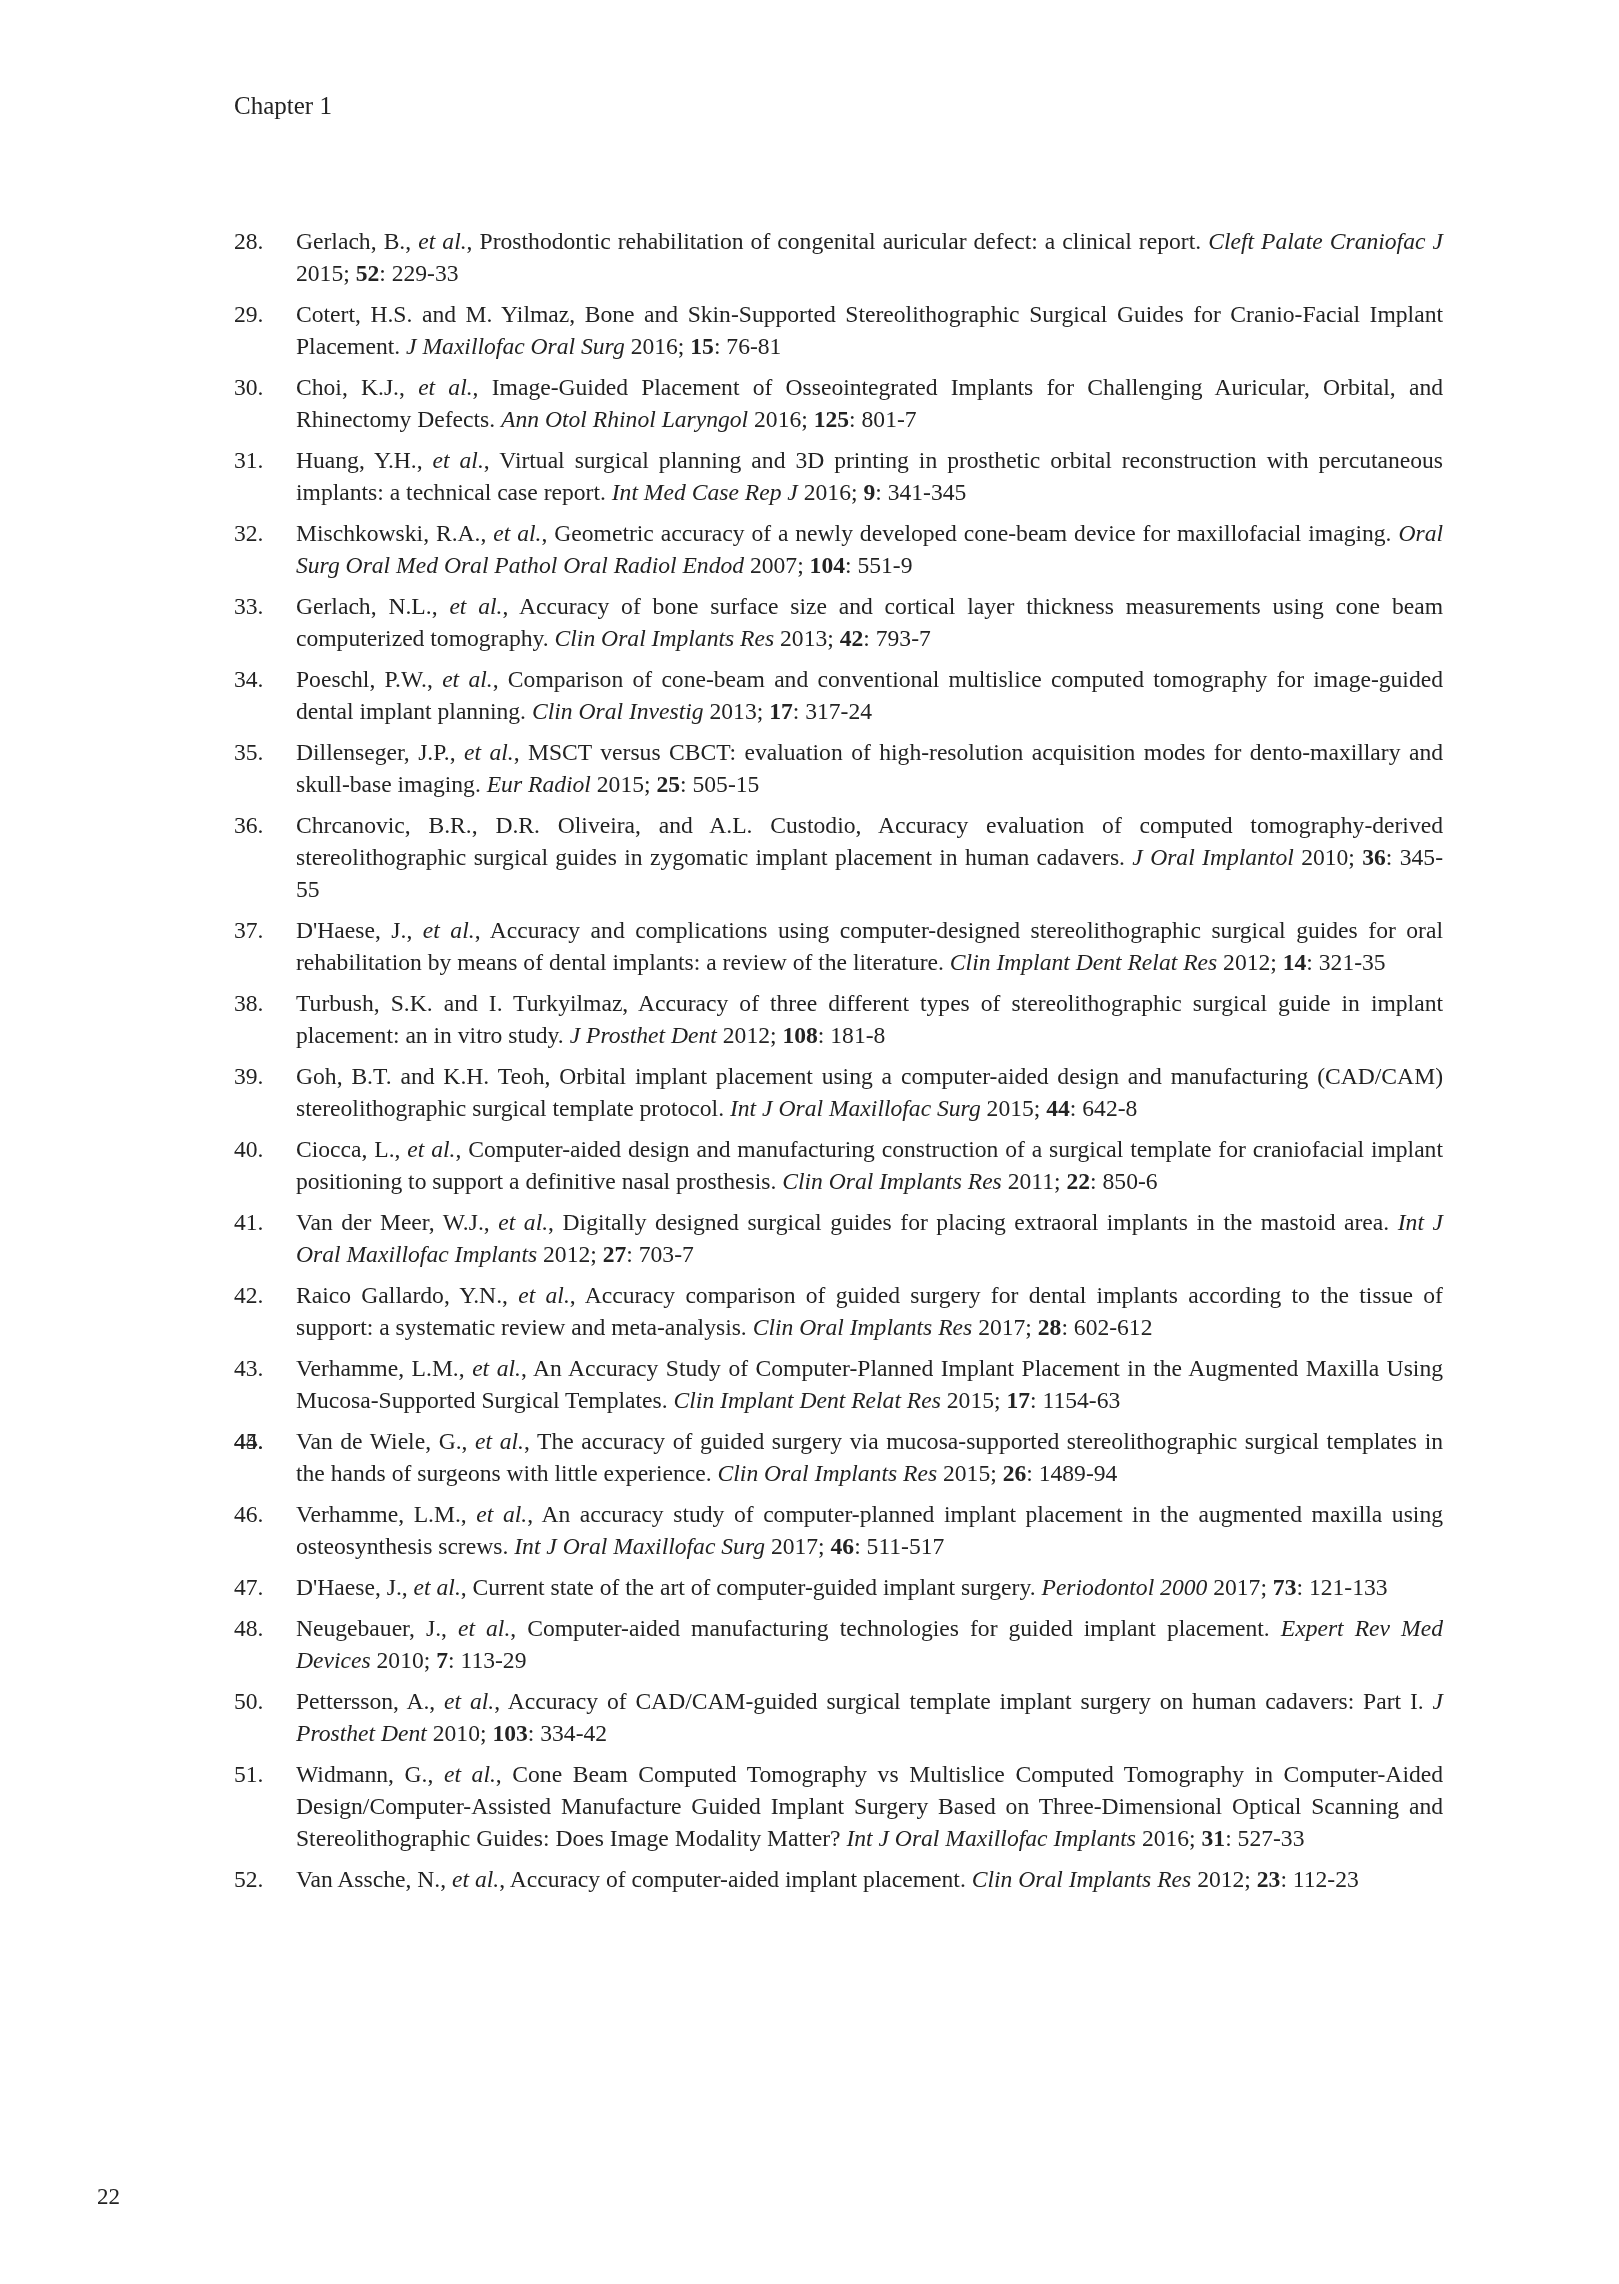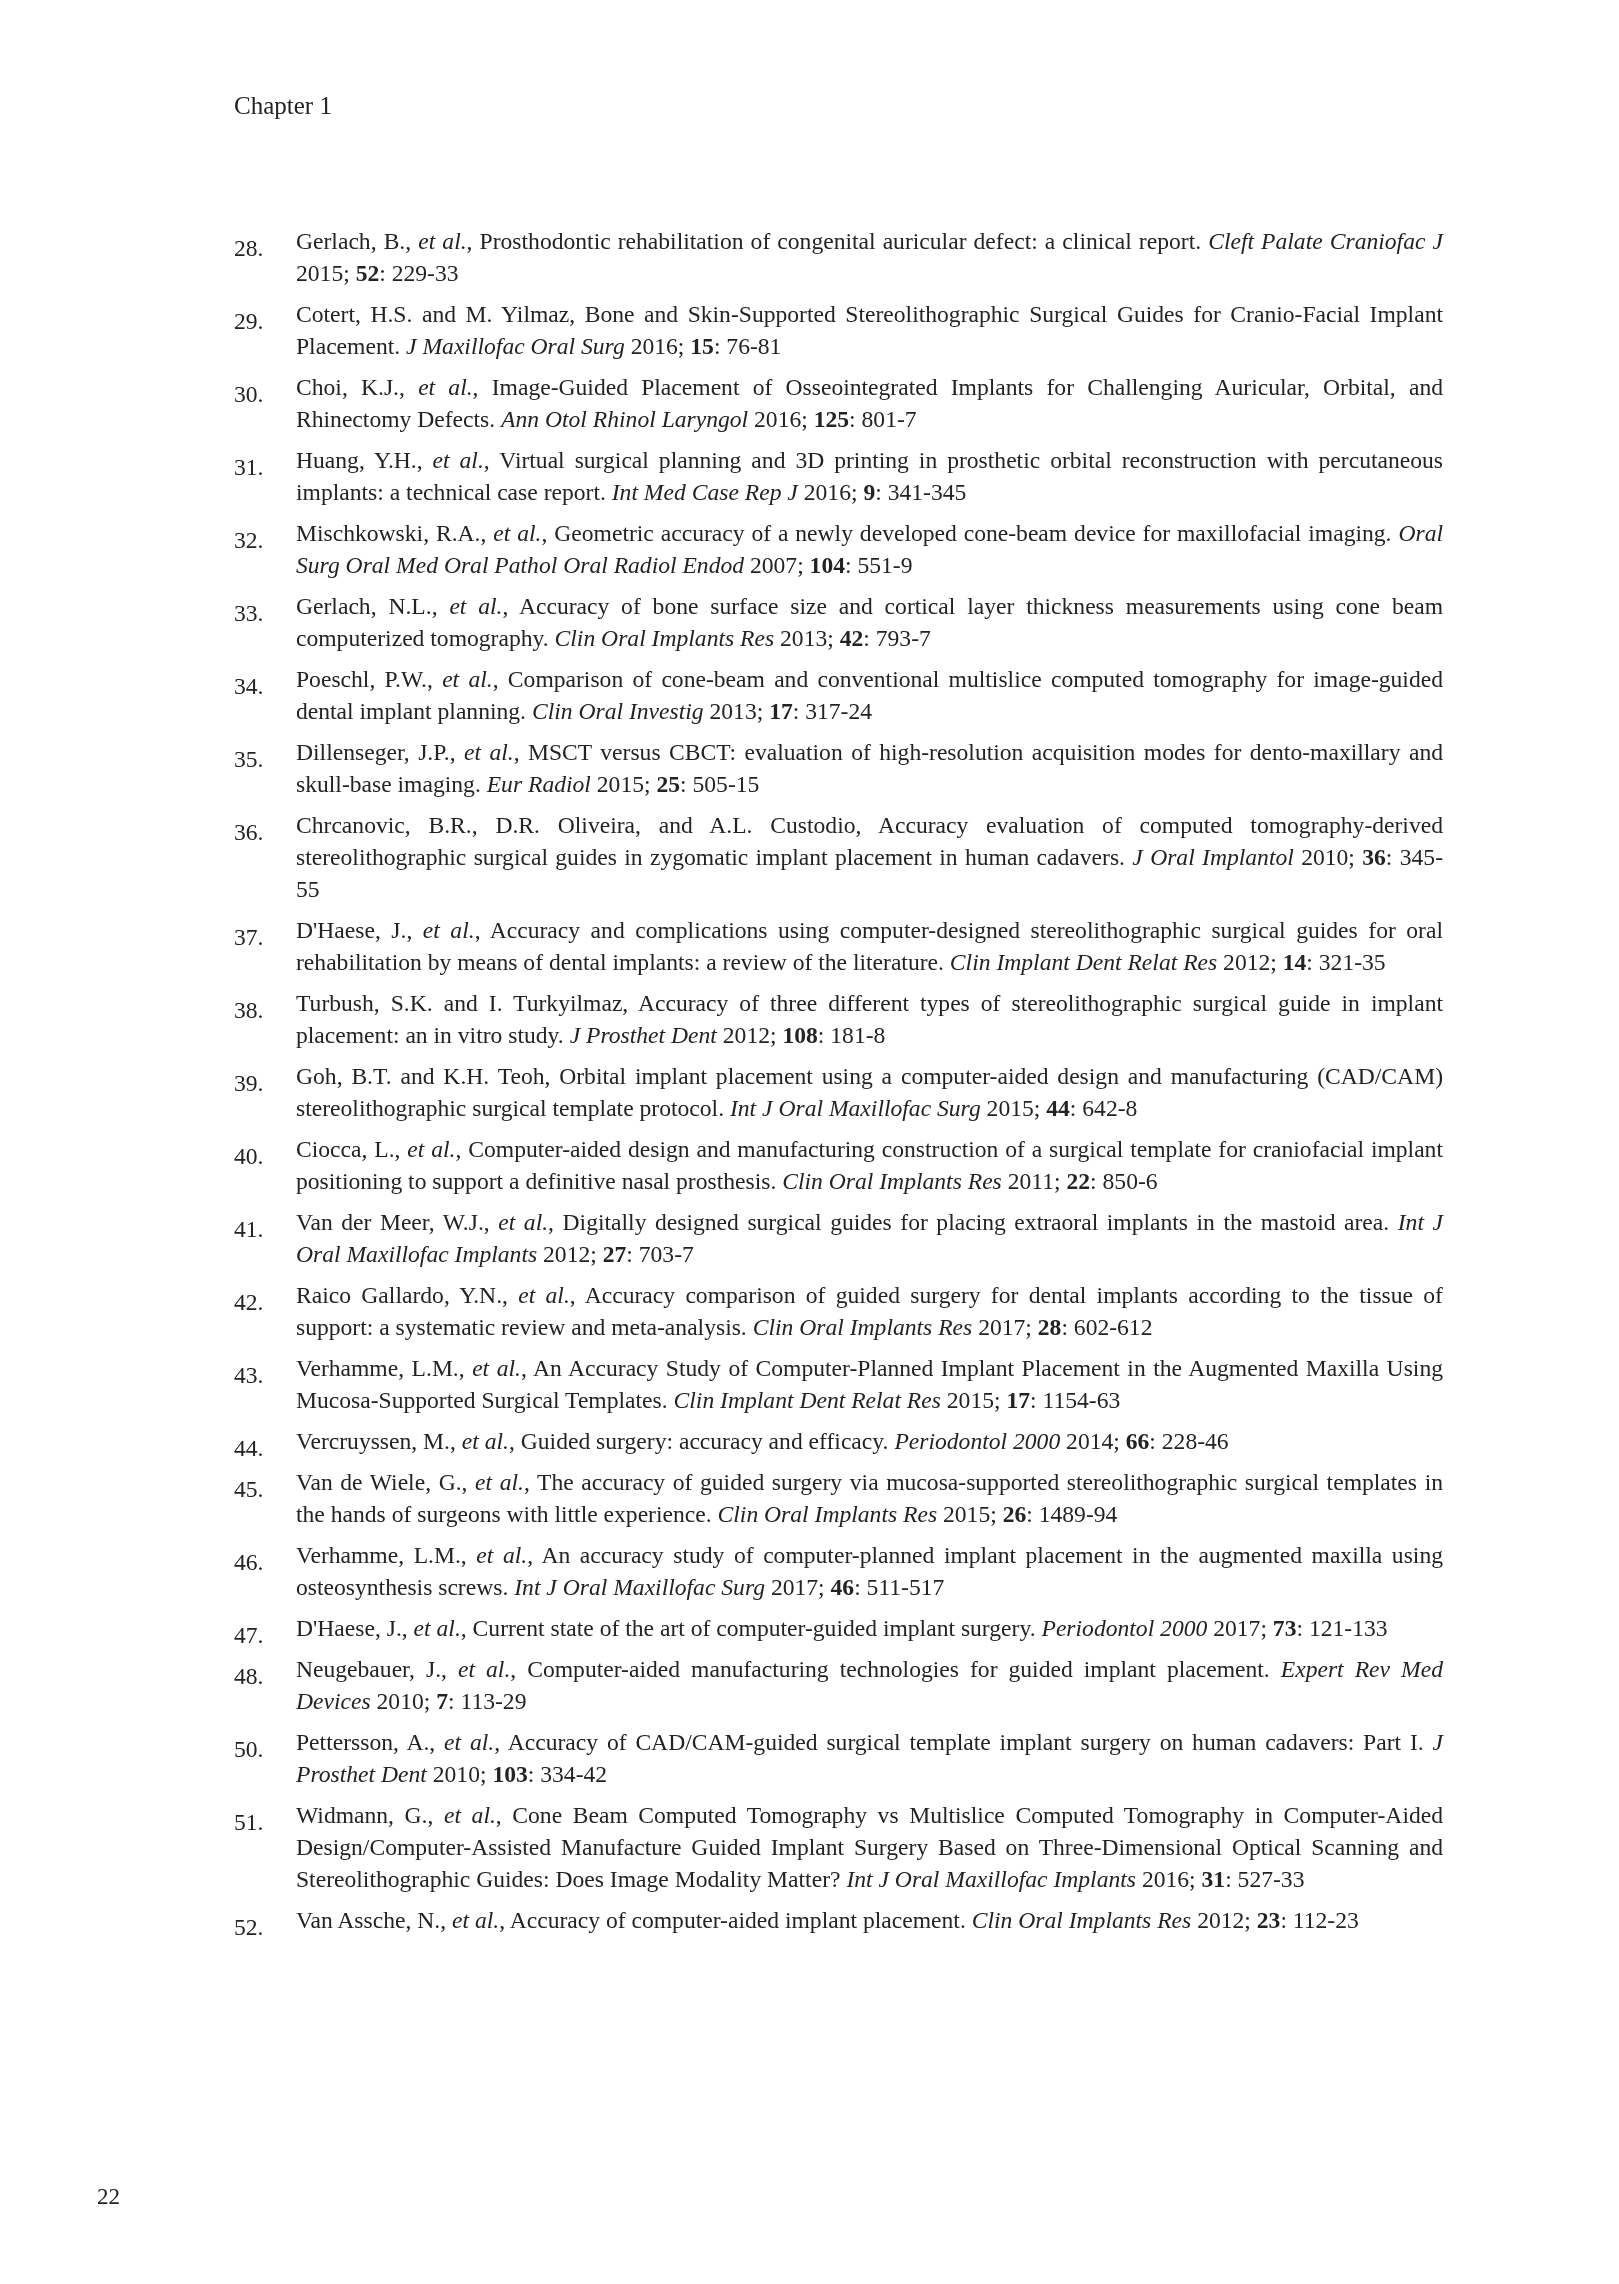--- a/index.html
+++ b/index.html
@@ -31,21 +31,21 @@
     padding-left: 62px;
     margin-bottom: 9px;
     font-size: 23.6px;
     line-height: 32px;
     text-align: justify;
   }
   .ref:last-child { margin-bottom: 0; }
   .ref-num {
     position: absolute;
     left: 0;
-    top: 7px;
+    top: 0;
   }
   .it { font-style: italic; }
   .bd { font-weight: 700; }
   .page-number {
     position: absolute;
     left: 97px;
     top: 2184px;
     font-size: 23px;
   }
 </style>
@@ -65,21 +65,21 @@
       <div class="ref"><span class="ref-num">34.</span><span class="ref-body"><span>Poeschl, P.W., </span><span class="it">et al.</span><span>, Comparison of cone-beam and conventional multislice computed tomography for image-guided dental implant planning. </span><span class="it">Clin Oral Investig</span><span> 2013; </span><span class="bd">17</span><span>: 317-24</span></span></div>
       <div class="ref"><span class="ref-num">35.</span><span class="ref-body"><span>Dillenseger, J.P., </span><span class="it">et al.</span><span>, MSCT versus CBCT: evaluation of high-resolution acquisition modes for dento-maxillary and skull-base imaging. </span><span class="it">Eur Radiol</span><span> 2015; </span><span class="bd">25</span><span>: 505-15</span></span></div>
       <div class="ref"><span class="ref-num">36.</span><span class="ref-body"><span>Chrcanovic, B.R., D.R. Oliveira, and A.L. Custodio, Accuracy evaluation of computed tomography-derived stereolithographic surgical guides in zygomatic implant placement in human cadavers. </span><span class="it">J Oral Implantol</span><span> 2010; </span><span class="bd">36</span><span>: 345-55</span></span></div>
       <div class="ref"><span class="ref-num">37.</span><span class="ref-body"><span>D'Haese, J., </span><span class="it">et al.</span><span>, Accuracy and complications using computer-designed stereolithographic surgical guides for oral rehabilitation by means of dental implants: a review of the literature. </span><span class="it">Clin Implant Dent Relat Res</span><span> 2012; </span><span class="bd">14</span><span>: 321-35</span></span></div>
       <div class="ref"><span class="ref-num">38.</span><span class="ref-body"><span>Turbush, S.K. and I. Turkyilmaz, Accuracy of three different types of stereolithographic surgical guide in implant placement: an in vitro study. </span><span class="it">J Prosthet Dent</span><span> 2012; </span><span class="bd">108</span><span>: 181-8</span></span></div>
       <div class="ref"><span class="ref-num">39.</span><span class="ref-body"><span>Goh, B.T. and K.H. Teoh, Orbital implant placement using a computer-aided design and manufacturing (CAD/CAM) stereolithographic surgical template protocol. </span><span class="it">Int J Oral Maxillofac Surg</span><span> 2015; </span><span class="bd">44</span><span>: 642-8</span></span></div>
       <div class="ref"><span class="ref-num">40.</span><span class="ref-body"><span>Ciocca, L., </span><span class="it">et al.</span><span>, Computer-aided design and manufacturing construction of a surgical template for craniofacial implant positioning to support a definitive nasal prosthesis. </span><span class="it">Clin Oral Implants Res</span><span> 2011; </span><span class="bd">22</span><span>: 850-6</span></span></div>
       <div class="ref"><span class="ref-num">41.</span><span class="ref-body"><span>Van der Meer, W.J., </span><span class="it">et al.</span><span>, Digitally designed surgical guides for placing extraoral implants in the mastoid area. </span><span class="it">Int J Oral Maxillofac Implants</span><span> 2012; </span><span class="bd">27</span><span>: 703-7</span></span></div>
       <div class="ref"><span class="ref-num">42.</span><span class="ref-body"><span>Raico Gallardo, Y.N., </span><span class="it">et al.</span><span>, Accuracy comparison of guided surgery for dental implants according to the tissue of support: a systematic review and meta-analysis. </span><span class="it">Clin Oral Implants Res</span><span> 2017; </span><span class="bd">28</span><span>: 602-612</span></span></div>
       <div class="ref"><span class="ref-num">43.</span><span class="ref-body"><span>Verhamme, L.M., </span><span class="it">et al.</span><span>, An Accuracy Study of Computer-Planned Implant Placement in the Augmented Maxilla Using Mucosa-Supported Surgical Templates. </span><span class="it">Clin Implant Dent Relat Res</span><span> 2015; </span><span class="bd">17</span><span>: 1154-63</span></span></div>
-      <div class="ref"><span class="ref-num">44.</span><span class="ref-body"><span>Vercruyssen, M., </span><span class="it">et al.</span><span>, Guided surgery: accuracy and efficacy. </span><span class="it">Periodontol 2000</span><span> 2014; </span><span class="bd">66</span><span>: 228-46</span></span></div>
+      <div class="ref"><span class="ref-num">44.</span></div>
       <div class="ref"><span class="ref-num">45.</span><span class="ref-body"><span>Van de Wiele, G., </span><span class="it">et al.</span><span>, The accuracy of guided surgery via mucosa-supported stereolithographic surgical templates in the hands of surgeons with little experience. </span><span class="it">Clin Oral Implants Res</span><span> 2015; </span><span class="bd">26</span><span>: 1489-94</span></span></div>
       <div class="ref"><span class="ref-num">46.</span><span class="ref-body"><span>Verhamme, L.M., </span><span class="it">et al.</span><span>, An accuracy study of computer-planned implant placement in the augmented maxilla using osteosynthesis screws. </span><span class="it">Int J Oral Maxillofac Surg</span><span> 2017; </span><span class="bd">46</span><span>: 511-517</span></span></div>
       <div class="ref"><span class="ref-num">47.</span><span class="ref-body"><span>D'Haese, J., </span><span class="it">et al.</span><span>, Current state of the art of computer-guided implant surgery. </span><span class="it">Periodontol 2000</span><span> 2017; </span><span class="bd">73</span><span>: 121-133</span></span></div>
       <div class="ref"><span class="ref-num">48.</span><span class="ref-body"><span>Neugebauer, J., </span><span class="it">et al.</span><span>, Computer-aided manufacturing technologies for guided implant placement. </span><span class="it">Expert Rev Med Devices</span><span> 2010; </span><span class="bd">7</span><span>: 113-29</span></span></div>
       <div class="ref"><span class="ref-num">50.</span><span class="ref-body"><span>Pettersson, A., </span><span class="it">et al.</span><span>, Accuracy of CAD/CAM-guided surgical template implant surgery on human cadavers: Part I. </span><span class="it">J Prosthet Dent</span><span> 2010; </span><span class="bd">103</span><span>: 334-42</span></span></div>
       <div class="ref"><span class="ref-num">51.</span><span class="ref-body"><span>Widmann, G., </span><span class="it">et al.</span><span>, Cone Beam Computed Tomography vs Multislice Computed Tomography in Computer-Aided Design/Computer-Assisted Manufacture Guided Implant Surgery Based on Three-Dimensional Optical Scanning and Stereolithographic Guides: Does Image Modality Matter? </span><span class="it">Int J Oral Maxillofac Implants</span><span> 2016; </span><span class="bd">31</span><span>: 527-33</span></span></div>
       <div class="ref"><span class="ref-num">52.</span><span class="ref-body"><span>Van Assche, N., </span><span class="it">et al.</span><span>, Accuracy of computer-aided implant placement. </span><span class="it">Clin Oral Implants Res</span><span> 2012; </span><span class="bd">23</span><span>: 112-23</span></span></div>
     </div>
 
   <div class="page-number">22</div>

